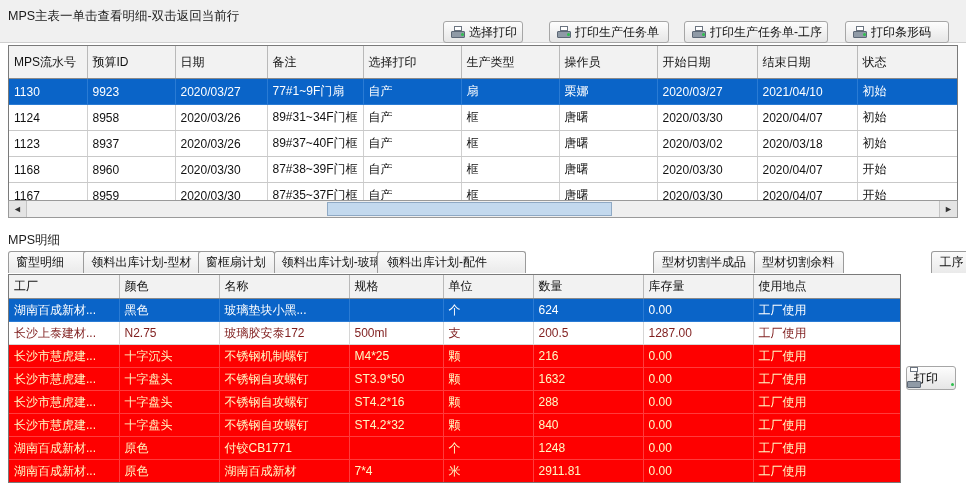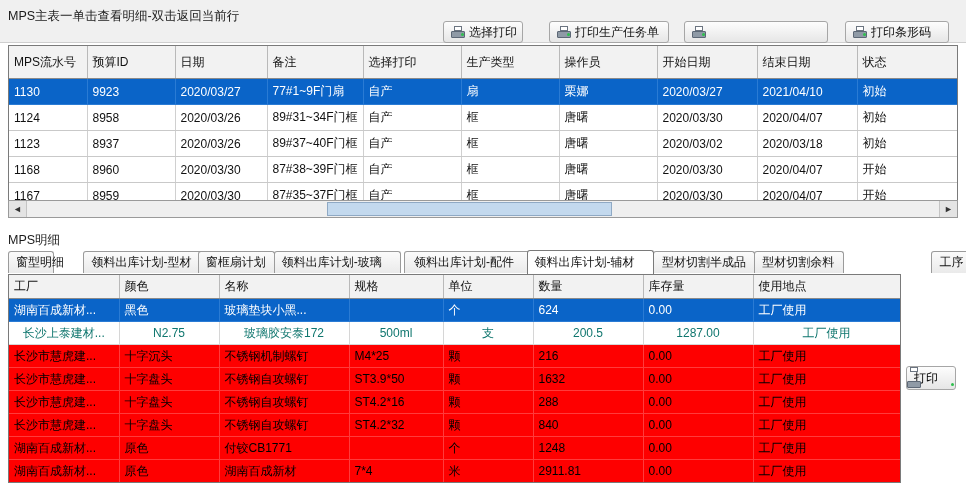--- a/index.html
+++ b/index.html
@@ -245,26 +245,25 @@
     overflow: hidden;
   }
   table.dgrid tr.blue td {
     background: #0a64c8;
     color: #ffffff;
     border-right: 1px solid #2a7bd4;
     border-bottom: 1px solid #2a7bd4;
   }
   table.dgrid tr.white td {
     background: #ffffff;
-    color: #0f766e;
-    text-align: center;
+    color: #7f1d1d;
   }
   table.dgrid tr.red td {
     background: #fe0000;
-    color: #000000;
+    color: #fef9c3;
     border-right: 1px solid #ff3b3b;
     border-bottom: 1px solid #ff3b3b;
   }
 
   .print-side {
     position: absolute;
     left: 906px; top: 366px;
     width: 50px; height: 24px;
     background: linear-gradient(#fdfdfd, #e6e6e6);
     border: 1px solid #a6a6a6;
@@ -303,20 +302,21 @@
         </span>
       <span>打印生产任务单</span>
     </div>
 
     <div class="toolbtn" id="btn-print-task-seq">
       <span class="pico">
           <span class="paper"></span>
           <span class="body"></span>
           <span class="dot"></span>
         </span>
+      <span>打印生产任务单-工序</span>
     </div>
 
     <div class="toolbtn" id="btn-print-barcode">
       <span class="pico">
           <span class="paper"></span>
           <span class="body"></span>
           <span class="dot"></span>
         </span>
       <span>打印条形码</span>
     </div>
@@ -417,37 +417,34 @@
 
   <div class="hscroll">
     <div class="arrow left">◄</div>
     <div class="thumb"></div>
     <div class="arrow right">►</div>
   </div>
 
   <div class="detail-title">MPS明细</div>
 
   <div class="tabs" id="tabs">
-      <div class="tab" style="left: 0px; width: 46px;">
+      <div class="tab" style="left: 0px; width: 85px;">
         <span>窗型明细</span>
       </div>
       <div class="tab" style="left: 63.4px; width: 127.4px; margin-left: 12px;">
         <span>领料出库计划-型材</span>
       </div>
       <div class="tab" style="left: 189.8px; width: 77px;">
         <span>窗框扇计划</span>
       </div>
       <div class="tab" style="left: 265.8px; width: 127.4px;">
         <span>领料出库计划-玻璃</span>
       </div>
-      <div class="tab" style="left: 396px; width: 131px; padding-left: 9px;">
+      <div class="tab" style="left: 369px; width: 149px; padding-left: 9px;">
         <span>领料出库计划-配件</span>
-      </div>
-      <div class="tab active" style="left: 518.6px; width: 127.4px;">
-        <span>领料出库计划-辅材</span>
       </div>
       <div class="tab" style="left: 645px; width: 102.2px; justify-content: center;">
         <span>型材切割半成品</span>
       </div>
       <div class="tab" style="left: 746.2px; width: 89.6px;">
         <span>型材切割余料</span>
       </div>
       <div class="tab" style="left: 923.4px; width: 39.2px;">
         <span>工序</span>
       </div>

